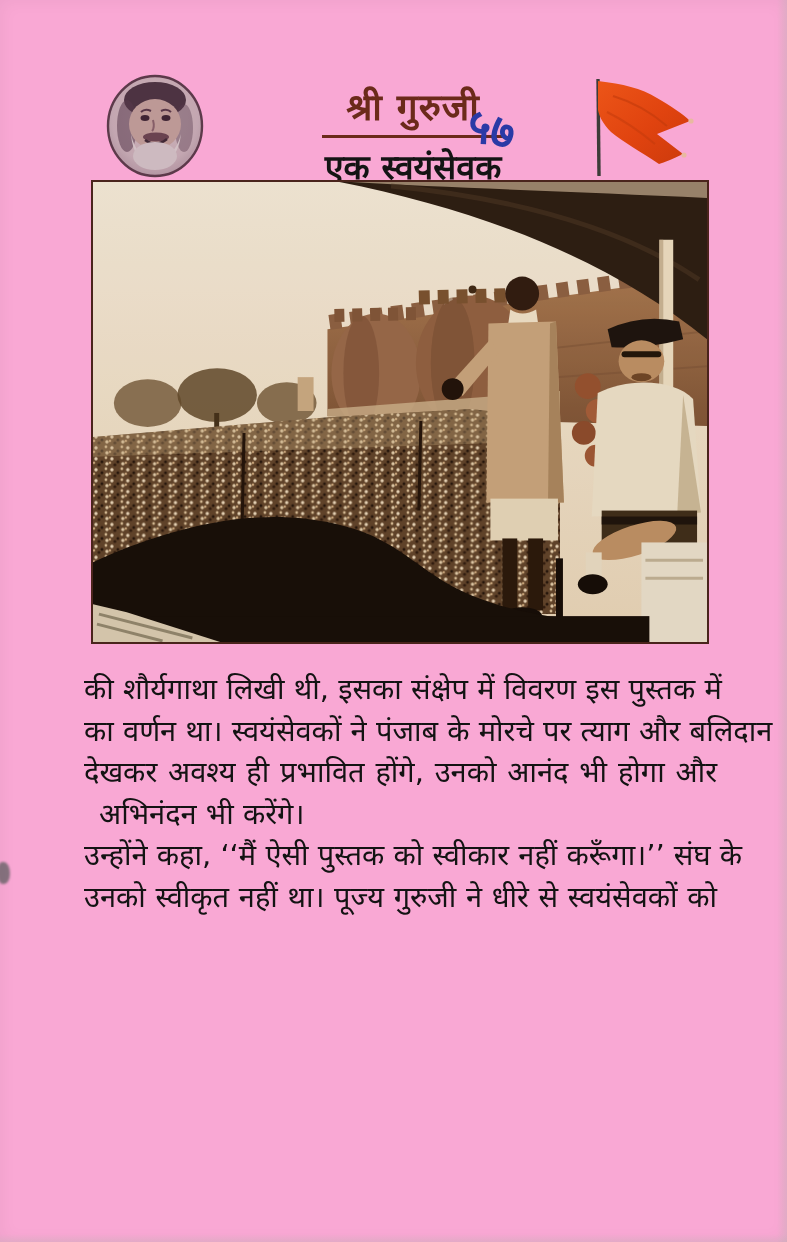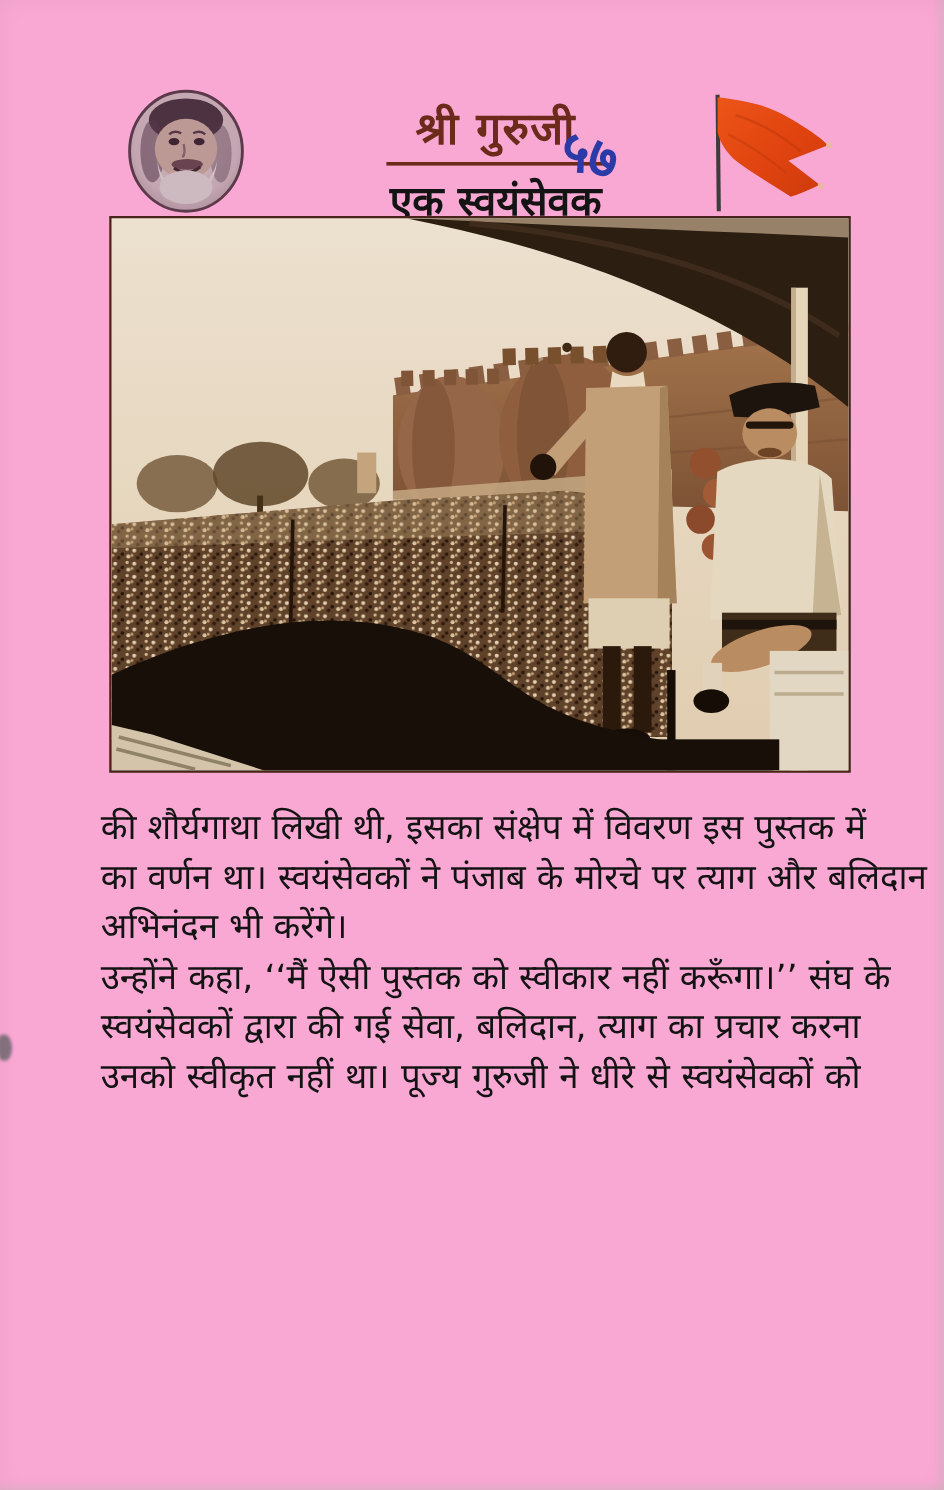--- a/index.html
+++ b/index.html
@@ -38,21 +38,21 @@
   
   #body-text{
     position:absolute;left:84px;top:669px;width:633px;
     color:#131313;
   }
   .tl{
     font-size:29px;line-height:41.6px;height:41.6px;
     text-align:justify;text-align-last:justify;
     white-space:nowrap;overflow:visible;
   }
-  .endline{text-align-last:left;}
+  .endline{text-align-last:left;margin-left:15px;}
   .indent{padding-left:56px;box-sizing:border-box;}
   
   #smudge{
     position:absolute;left:-2px;top:862px;width:12px;height:22px;
     background:#5e5e60;border-radius:40% 60% 55% 45%;
     filter:blur(1.2px);opacity:.75;
   }
   #edge-shade{
     position:absolute;right:0;top:0;width:10px;height:100%;
     background:linear-gradient(to left,rgba(190,185,180,.35),rgba(255,255,255,0));
@@ -226,22 +226,22 @@
       <line x1="6" y1="434" x2="100" y2="458" stroke="#8f866e" stroke-width="3"></line>
       <line x1="4" y1="444" x2="70" y2="461" stroke="#8f866e" stroke-width="3"></line>
 
       <rect x="0" y="0" width="618" height="462" fill="#8a5a30" opacity=".07"></rect>
     </svg>
   </div>
 
   <div id="body-text">
     <div class="tl">की शौर्यगाथा लिखी थी, इसका संक्षेप में विवरण इस पुस्तक में</div>
     <div class="tl">का वर्णन था। स्वयंसेवकों ने पंजाब के मोरचे पर त्याग और बलिदान</div>
+    <div class="tl">देखकर अवश्य ही प्रभावित होंगे, उनको आनंद भी होगा और</div>
     <div class="tl endline">अभिनंदन भी करेंगे।</div>
     <div class="tl">उन्होंने कहा, ‘‘मैं ऐसी पुस्तक को स्वीकार नहीं करूँगा।’’ संघ के</div>
-    <div class="tl">स्वयंसेवकों द्वारा की गई सेवा, बलिदान, त्याग का प्रचार करना</div>
     <div class="tl">उनको स्वीकृत नहीं था। पूज्य गुरुजी ने धीरे से स्वयंसेवकों को</div>
   </div>
 
   <div id="smudge"></div>
   <div id="edge-shade"></div>
   <div id="bottom-shade"></div>
 </div>
 
 </body></html>

